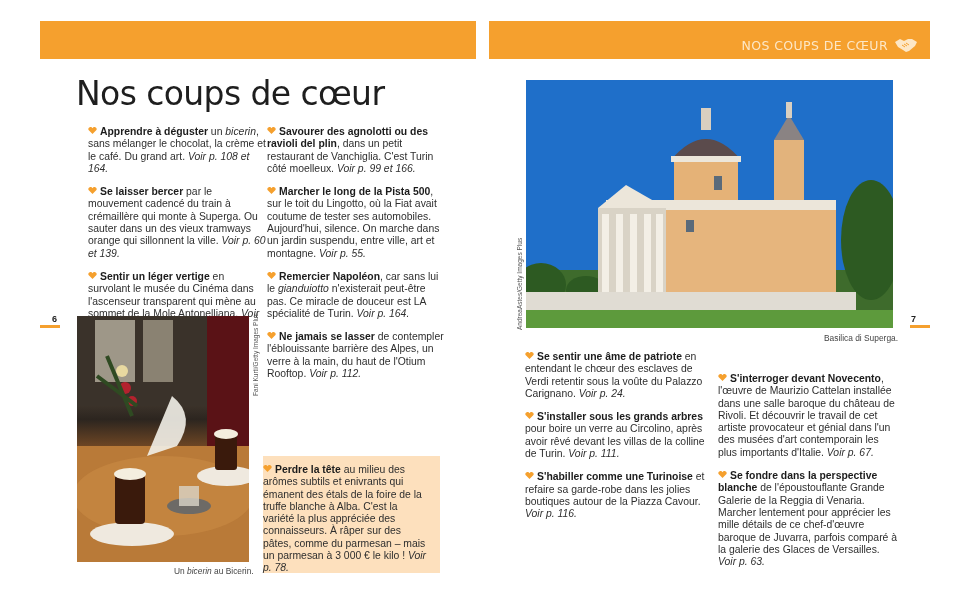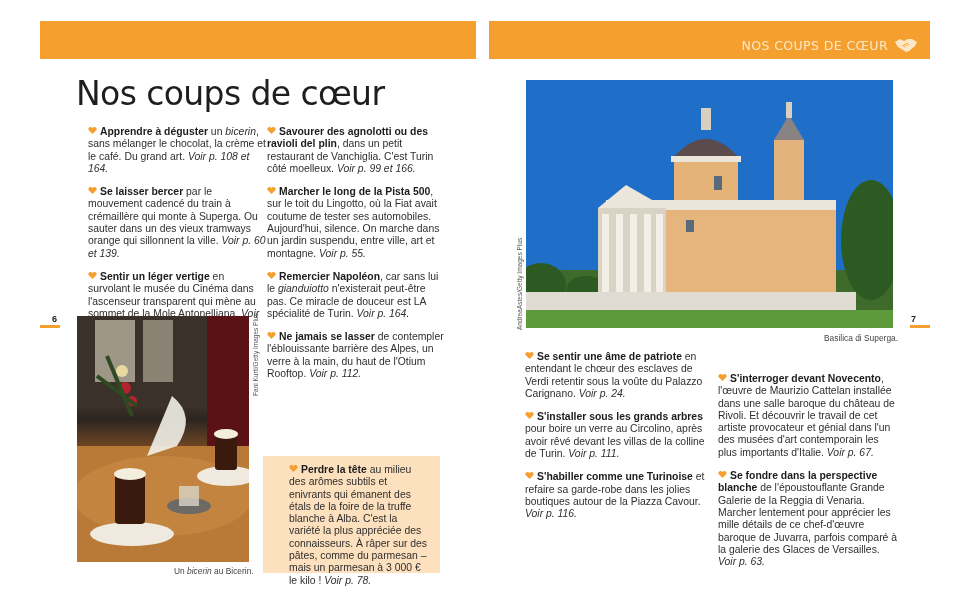--- a/index.html
+++ b/index.html
@@ -18,21 +18,21 @@
   .item { margin-bottom: 11px; }
   .item .heart { display: inline-block; width: 9px; height: 7px; margin-right: 3px; vertical-align: 1px; }
   .item b { font-weight: bold; color: #1c1c1c; }
   .item i { font-style: italic; }
 
   .col-1 { left: 88px; top: 126px; width: 178px; }
   .col-2 { left: 267px; top: 126px; width: 178px; }
   .col-3 { left: 525px; top: 351px; width: 180px; }
   .col-4 { left: 718px; top: 335px; width: 180px; margin-top: 38px; }
 
-  .highlight-box { position: absolute; left: 263px; top: 456px; width: 177px; height: 117px; background: #fde0bd; padding: 8px 10px 0 26px; font-size: 10.4px; line-height: 12.3px; color: #2e2e2e; }
+  .highlight-box { position: absolute; left: 263px; top: 456px; width: 177px; height: 117px; background: #fde0bd; padding: 8px 10px 0 0; font-size: 10.4px; line-height: 12.3px; color: #2e2e2e; }
   .highlight-box b { font-weight: bold; color: #1c1c1c; }
   .highlight-box i { font-style: italic; }
 
   .page-num { position: absolute; font-size: 9px; font-weight: bold; color: #222; }
   .page-num-bar { position: absolute; height: 3px; width: 20px; background: #f5a02e; }
 
   .photo { position: absolute; overflow: hidden; }
   .photo-cafe { left: 77px; top: 316px; width: 172px; height: 246px; background: linear-gradient(180deg, #3b332c 0%, #5a4d3f 25%, #2c251f 42%, #7a4c25 55%, #b87a3a 75%, #c98d48 100%); }
   .photo-basilica { left: 526px; top: 80px; width: 367px; height: 248px; background: linear-gradient(180deg, #1a6ac4 0%, #2a7fd2 55%, #3f8ed6 70%, #4d7a3c 80%, #7fa05a 92%, #5a8a3a 100%); }
 

